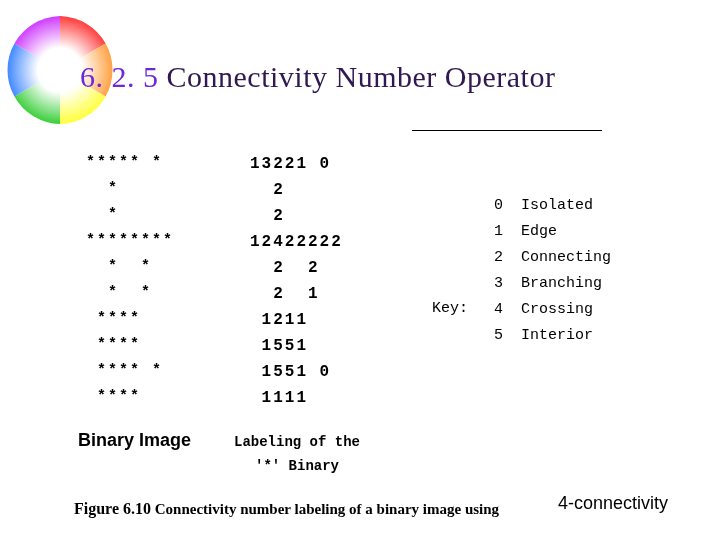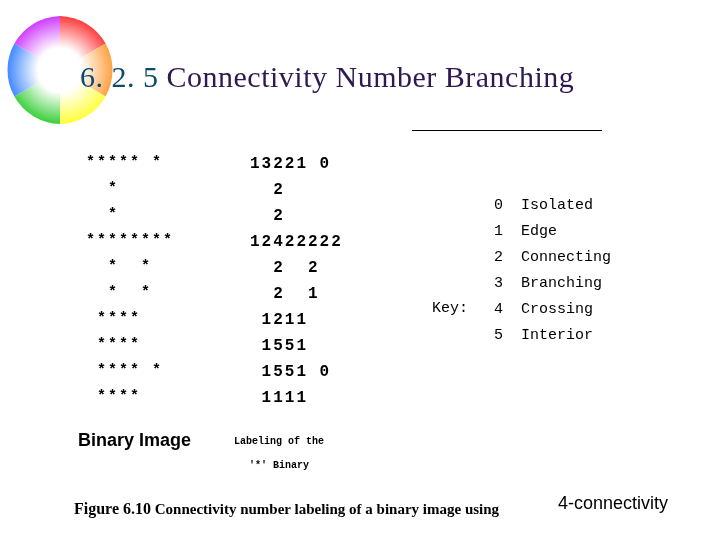--- a/index.html
+++ b/index.html
@@ -1,24 +1,24 @@
 <!DOCTYPE html>
 <html><head>
 <meta charset="utf-8">
 <style>
   html,body{margin:0;padding:0;width:720px;height:540px;background:#fff;font-family:Georgia,'Times New Roman',serif;color:#000;position:relative;overflow:hidden}
   .swirl{position:absolute;left:0;top:10px;width:120px;height:120px}
   .title{position:absolute;left:80px;top:60px;font-size:30px;color:#301850;font-weight:500;letter-spacing:0.5px}
-  .title .num{color:#0c4a6e}
+  .title .num{color:#6d28d9}
   .binary{position:absolute;left:86px;top:135px;font-family:'Courier New',monospace;font-size:15px;line-height:26px;font-weight:900;white-space:pre;letter-spacing:2px}
   .labeling{position:absolute;left:250px;top:135px;font-family:'Courier New',monospace;font-size:16px;line-height:26px;font-weight:900;white-space:pre;letter-spacing:2px}
   .keylabel{position:absolute;left:432px;top:300px;font-family:'Courier New',monospace;font-size:15px;font-weight:400}
   .keytable{position:absolute;left:494px;top:178px;font-family:'Courier New',monospace;font-size:15px;line-height:26px;font-weight:400;white-space:pre}
   .cap1{position:absolute;left:78px;top:430px;font-family:Liberation Sans, sans-serif;font-size:18px;font-weight:900}
-  .cap2{position:absolute;left:234px;top:430px;font-family:'Courier New',monospace;font-size:10px;font-weight:900;text-align:center;line-height:24px}
+  .cap2{position:absolute;left:234px;top:430px;font-family:'Courier New',monospace;font-size:14px;font-weight:900;text-align:center;line-height:24px}
   .figcap{position:absolute;left:74px;top:500px;font-family:Georgia,serif;font-size:15px;font-weight:600}
   .figcap .fignum{font-size:16px;font-weight:700}
   .suffix{position:absolute;left:558px;top:493px;font-family:Arial,Helvetica,sans-serif;font-size:18px}
   .topline{position:absolute;left:412px;top:130px;width:190px;height:0;border-top:1px solid #000}
 </style>
 </head>
 <body>
 
 <svg class="swirl" viewBox="0 0 100 100">
   <defs>
@@ -34,21 +34,21 @@
     <path d="M50 50 L88 72 A45 45 0 0 1 50 95 Z" fill="#ffff00"></path>
     <path d="M50 50 L50 95 A45 45 0 0 1 12 72 Z" fill="#00c000"></path>
     <path d="M50 50 L12 72 A45 45 0 0 1 12 28 Z" fill="#0060ff"></path>
     <path d="M50 50 L12 28 A45 45 0 0 1 50 5 Z" fill="#c000ff"></path>
   </g>
   <circle cx="50" cy="50" r="48" fill="url(#g)"></circle>
 </svg>
 
 <div class="title">
   <span class="num">6. 2. 5</span>
-  <span>Connectivity Number Branching</span>
+  <span>Connectivity Number Operator</span>
 </div>
 
 <div class="topline"></div>
 
 <pre class="binary" id="binaryBlock">***** *
   *
   *
 ********
   *  *
   *  *

